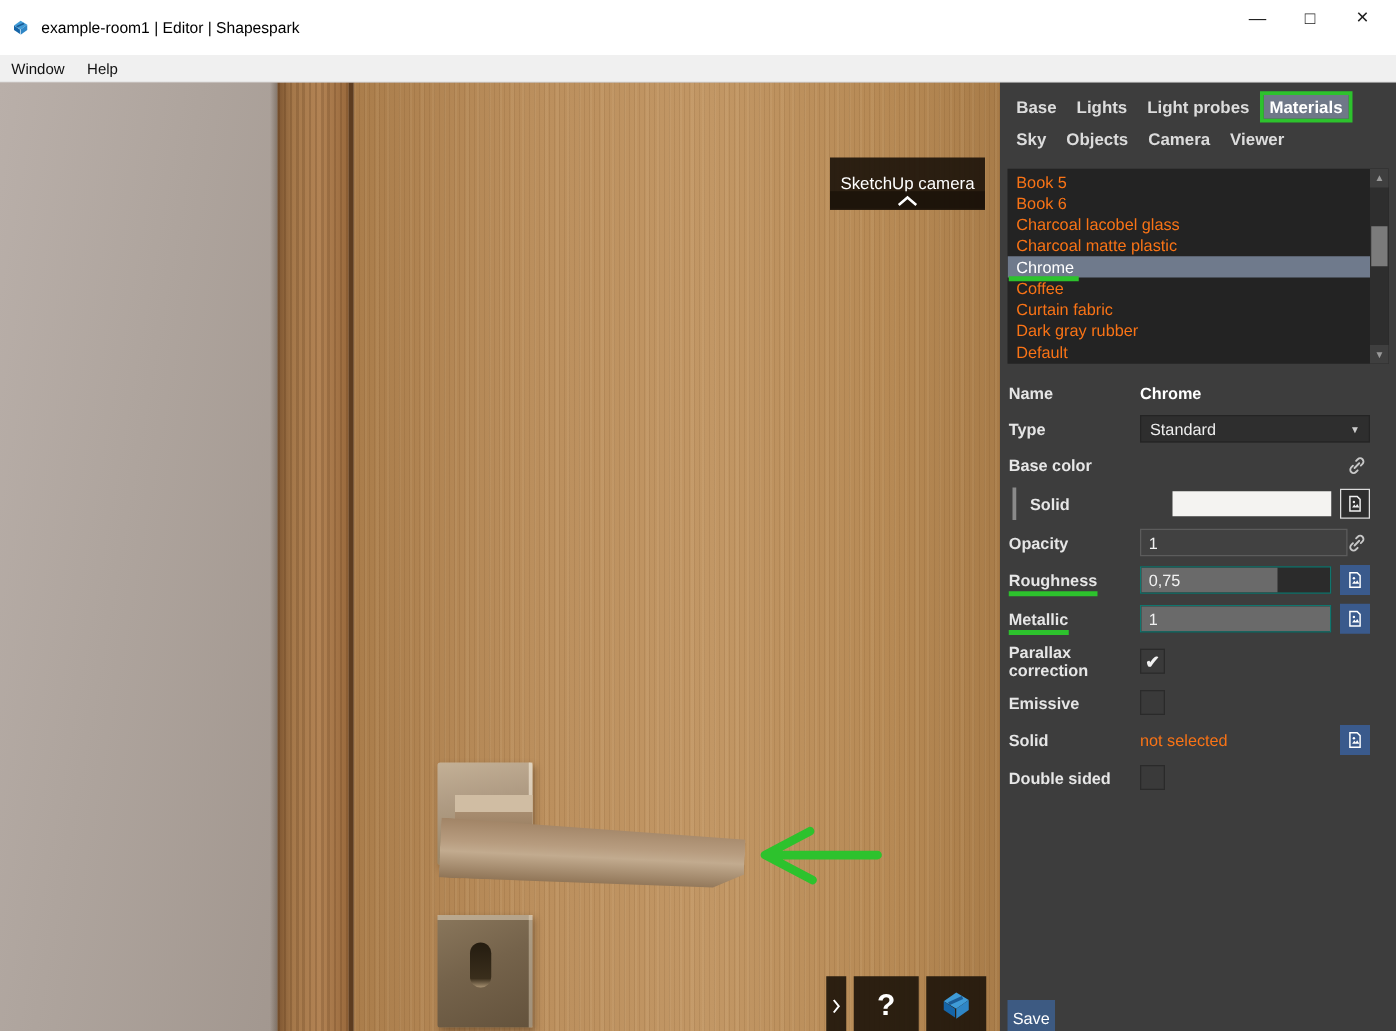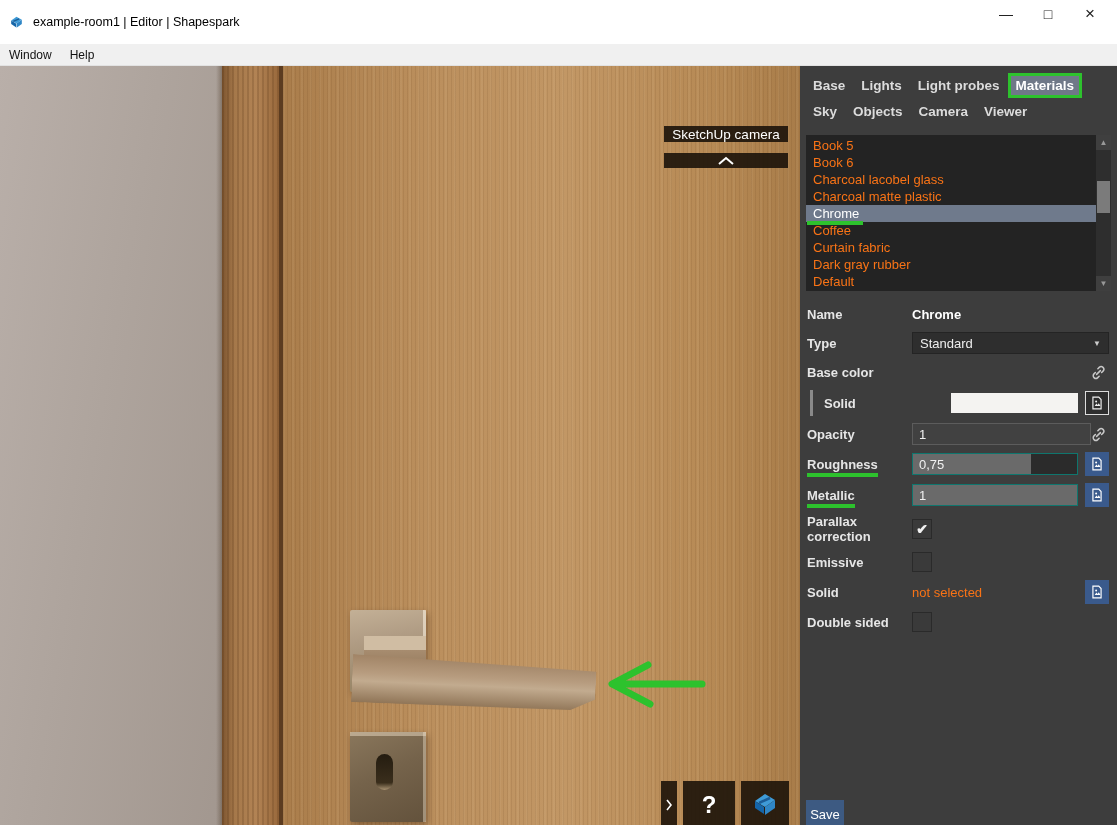--- a/index.html
+++ b/index.html
@@ -55,21 +55,21 @@
   .key-plate { position:absolute; left:350px; top:666px; width:76px; height:90px; border-radius:2px;
     background:linear-gradient(155deg,#897彼6 0,#000 0); 
     background:linear-gradient(155deg,#8a775c 0%,#75634b 45%,#63523c 100%);
     box-shadow:2px 3px 6px rgba(40,20,5,.35); }
   .key-plate::before { content:""; position:absolute; left:0; top:0; width:100%; height:4px; background:rgba(235,220,195,.5); }
   .key-plate::after { content:""; position:absolute; right:0; top:0; width:3px; height:100%; background:rgba(235,220,195,.45); }
   .keyhole { position:absolute; left:376px; top:688px; width:17px; height:36px; border-radius:9px;
     background:linear-gradient(180deg,#241c10 0%,#3a2e1c 80%,#a89272 100%); }
 
   
-  .cam-btn { position:absolute; left:664px; top:60px; width:124px; height:16px;
+  .cam-btn { position:absolute; left:664px; top:60px; width:124px; height:41px;
     background:rgba(28,19,10,.9); color:#fff; font-size:13.5px;
     display:flex; align-items:center; justify-content:center; }
   .collapse-bar { position:absolute; left:664px; top:87px; width:124px; height:15px;
     background:rgba(28,19,10,.9); display:flex; align-items:center; justify-content:center; }
   .vp-buttons { position:absolute; left:661px; bottom:13px; display:flex; gap:6px; align-items:stretch; height:47px; }
   .vp-btn { background:rgba(32,22,11,.92); color:#fff; display:flex; align-items:center; justify-content:center; }
   .vp-btn.expand { width:16px; }
   .vp-btn.help { width:52px; font-size:24px; font-weight:bold; }
   .vp-btn.brand { width:48px; }
   .annot-arrow { position:absolute; left:598px; top:590px; }
@@ -82,21 +82,21 @@
   .mat-list { position:relative; margin:14px 6px 0 6px; height:156px; background:var(--listbg); overflow:hidden; }
   .mat-items { position:absolute; left:0; top:2px; right:15px; }
   .mat-item { height:17px; line-height:17px; padding-left:7px; color:#f97316; font-size:13px; white-space:nowrap; position:relative; }
   .mat-item.selected { background:#6f7a8c; color:#fff; }
   .mat-item.selected::after { content:""; position:absolute; left:1px; bottom:-3px; width:56px; height:4px; background:var(--green); z-index:2; }
   .scrollbar { position:absolute; right:0; top:0; width:15px; height:100%; background:#2e2e2e; display:flex; flex-direction:column; align-items:center; }
   .scroll-btn { width:15px; height:15px; font-size:8px; color:#999; display:flex; align-items:center; justify-content:center; background:#3f3f3f; }
   .scroll-btn.down { margin-top:auto; }
   .scroll-thumb { position:absolute; top:46px; left:1px; width:13px; height:32px; background:#7b7b7b; }
 
-  .props { padding:12px 8px 0 7px; }
+  .props { padding:12px 21px 0 7px; }
   .prop-row { display:flex; align-items:center; min-height:22px; margin-bottom:7px; position:relative; }
   .prop-label { flex:none; width:105px; font-weight:bold; color:#e6e6e6; line-height:15px; }
   .prop-label .lbl { display:inline-block; position:relative; }
   .lbl.annot::after { content:""; position:absolute; left:0; bottom:-5px; height:4px; width:100%; background:var(--green); }
   .prop-ctrl { flex:1; display:flex; align-items:center; min-height:22px; }
   .name-value { font-weight:bold; color:#fff; }
   .select { flex:1; height:22px; background:#2e2e2e; border:1px solid #242424; padding:0 7px; display:flex; align-items:center; justify-content:space-between; color:#eee;gap:20px; }
   .select .arrow { font-size:8px; color:#ccc; }
   .link-icon { margin-left:auto; padding-right:3px; display:flex; }
   .indent-bar { width:3px; height:26px; background:#8a8a8a; margin:0 11px 0 3px; flex:none; }

